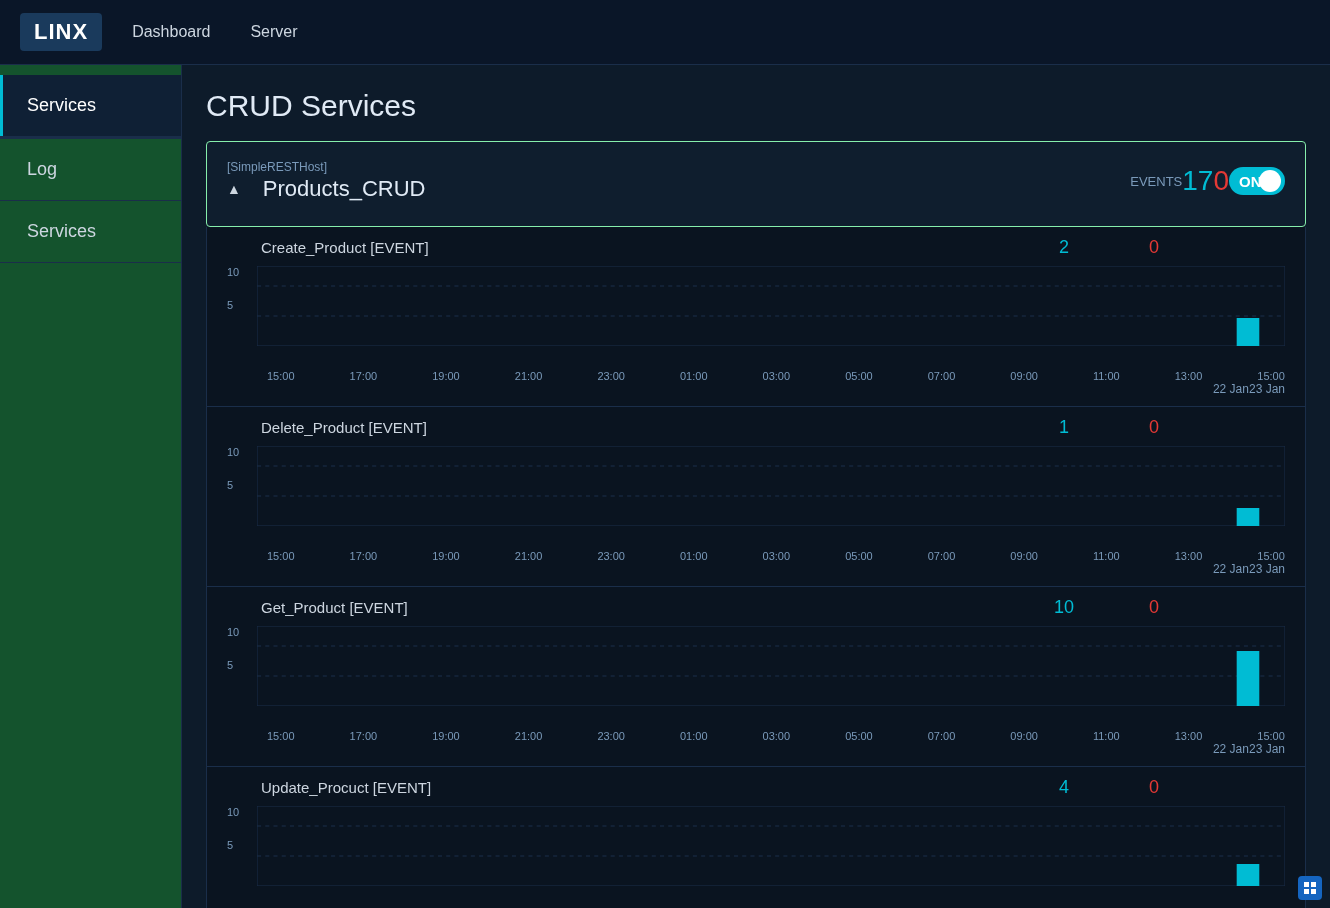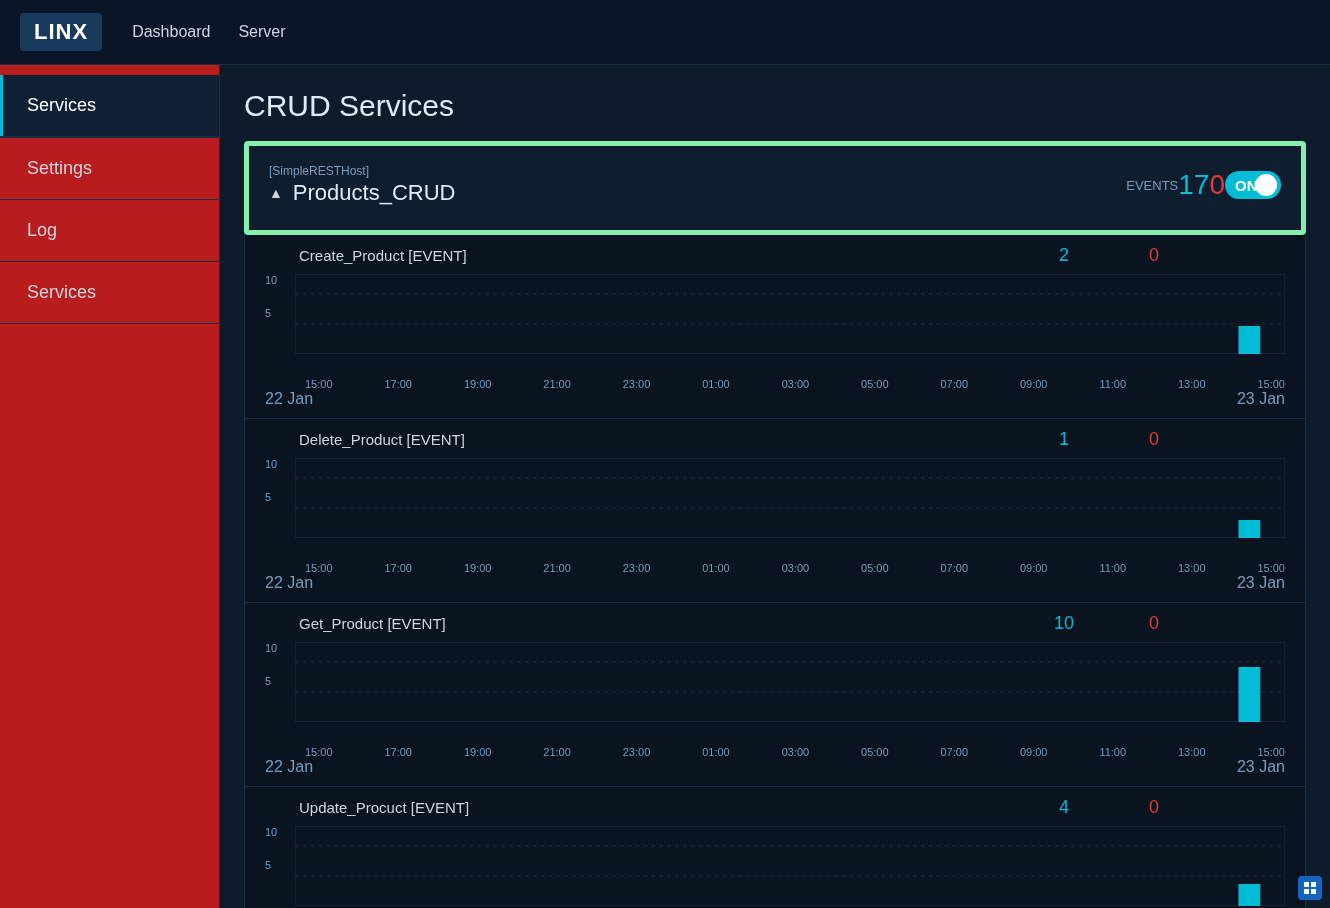--- a/index.html
+++ b/index.html
@@ -20,21 +20,21 @@
       font-weight: 900;
       font-size: 22px;
       padding: 6px 14px;
       border-radius: 4px;
       margin-right: 30px;
       letter-spacing: 1px;
     }
     .nav-link {
       color: #cdd6e0;
       font-size: 16px;
-      margin-right: 28px;
+      margin-right: 40px;
       cursor: pointer;
       text-decoration: none;
     }
     .header-right {
       margin-left: auto;
       display: flex;
       align-items: center;
       gap: 0;
     }
     .time-btn {
@@ -61,22 +61,22 @@
       display: flex; align-items: center; justify-content: center;
       cursor: pointer;
     }
     .user-icon svg { width: 22px; height: 22px; fill: #cdd6e0; }
 
     
     #layout { display: flex; height: calc(908px - 65px); }
 
     
     #sidebar {
-      width: 220px;
-      background: #b91c1c;
+      width: 182px;
+      background: #14532d;
       border-right: 1px solid #1a2e4a;
       padding-top: 10px;
       flex-shrink: 0;
     }
     .sidebar-item {
       padding: 20px 24px;
       font-size: 18px;
       color: #cdd6e0;
       cursor: pointer;
       border-left: 3px solid transparent;
@@ -98,21 +98,21 @@
     #page-title {
       font-size: 30px;
       font-weight: 400;
       color: #e0eaf5;
       margin-bottom: 18px;
     }
 
     
     .service-block {
       background: #0f1e2e;
-      border: 5px solid #86efac;
+      border: 1px solid #86efac;
       border-radius: 4px;
       padding: 18px 20px 12px 20px;
       margin-bottom: 0;
     }
     .service-header {
       display: flex;
       align-items: center;
       margin-bottom: 12px;
     }
     .service-host {
@@ -127,20 +127,21 @@
     }
     .collapse-icon {
       color: #cdd6e0;
       font-size: 14px;
       cursor: pointer;
     }
     .service-name {
       font-size: 22px;
       color: #e0eaf5;
       font-weight: 500;
+      margin-left: 12px;
     }
     .service-stats {
       margin-left: auto;
       display: flex;
       align-items: center;
     }
     .events-label {
       font-size: 13px;
       color: #7a9aba;
       text-align: center;
@@ -214,22 +215,22 @@
     .chart-svg { width: 100%; height: 80px; }
     .chart-labels {
       display: flex;
       justify-content: space-between;
       font-size: 11px;
       color: #7a9aba;
       padding: 0 0 0 40px;
     }
     .chart-date-row {
       display: flex;
-      justify-content: space-between;
-      font-size: 16px;
+      justify-content: flex-end;
+      font-size: 12px;
       color: #7a9aba;
       padding-bottom: 10px;
     }
 
     
     .y-axis {
       position: absolute;
       left: 0;
       top: 0;
       height: 80px;
@@ -265,21 +266,20 @@
   <a class="nav-link">Dashboard</a>
   <a class="nav-link">Server</a>
 </div>
 
 <div id="layout">
 
   <div id="sidebar">
     <div class="sidebar-item active">Services</div>
     <hr class="sidebar-divider">
     <hr class="sidebar-divider">
-    <div class="sidebar-item">Settings</div>
     <hr class="sidebar-divider">
     <div class="sidebar-item">Log</div>
     <hr class="sidebar-divider">
     <div class="sidebar-item">Services</div>
     <hr class="sidebar-divider">
   </div>
 
   <div id="main">
 
     <div id="page-title">CRUD Services</div>

